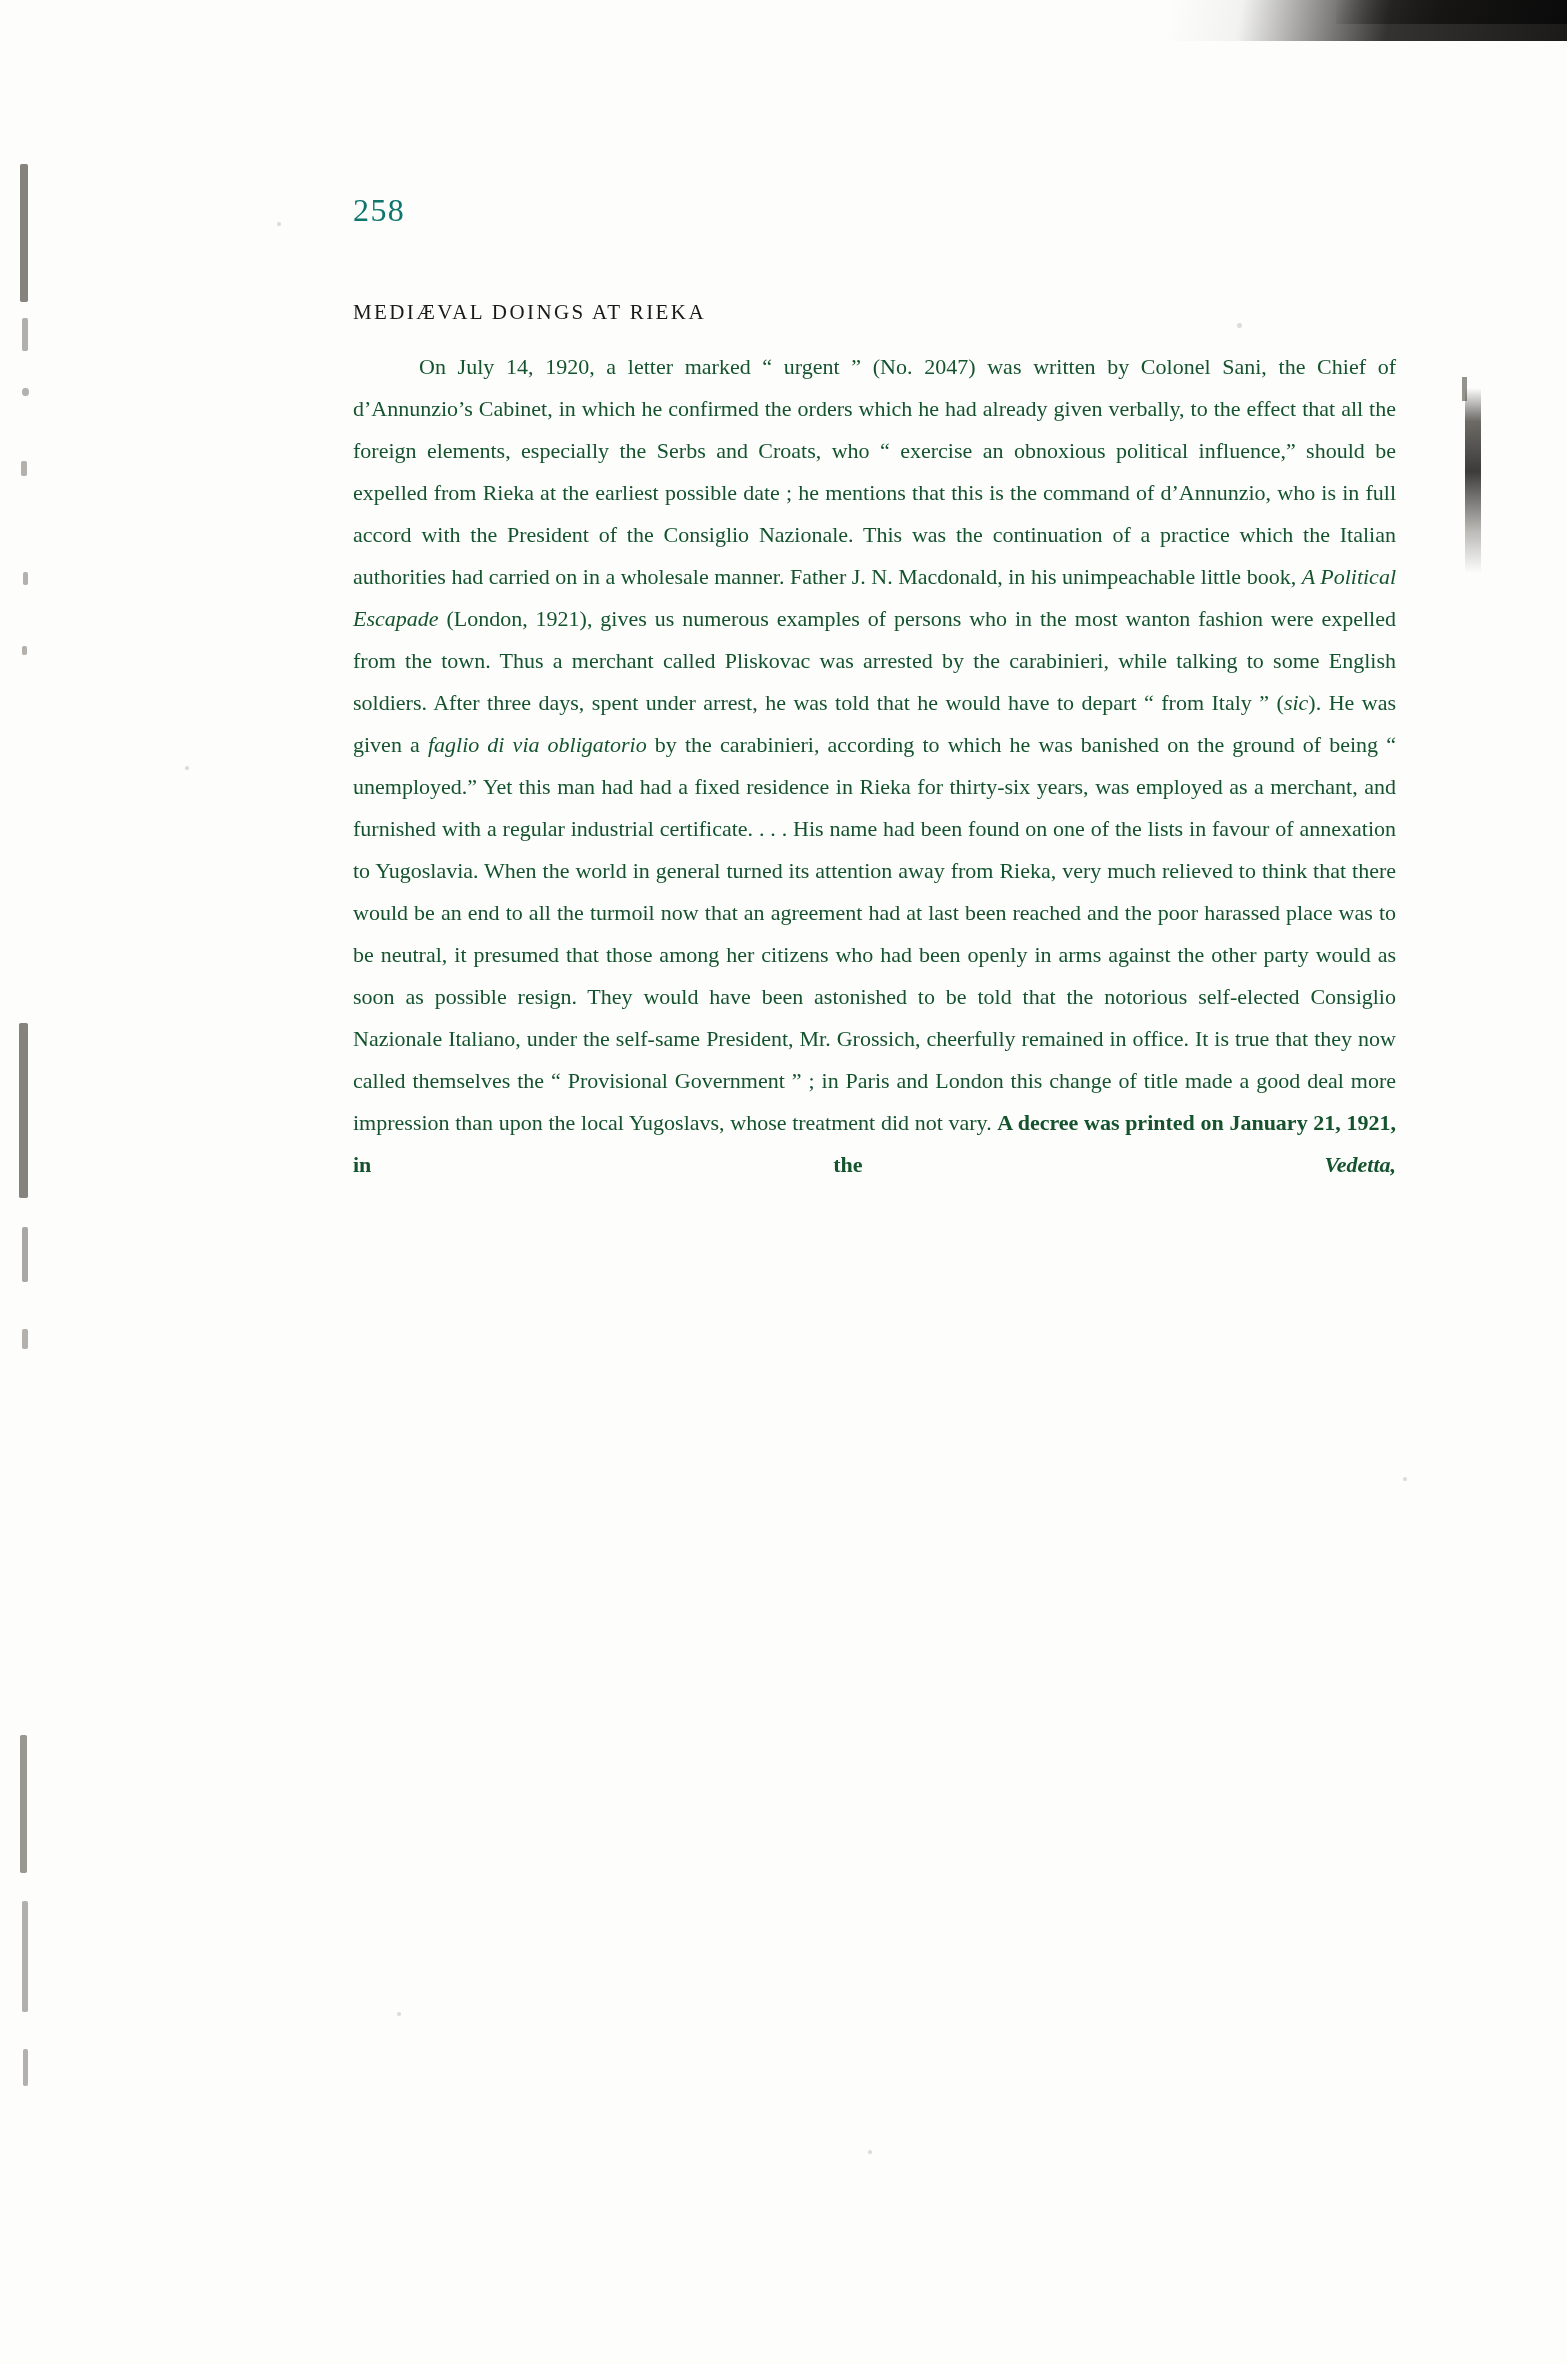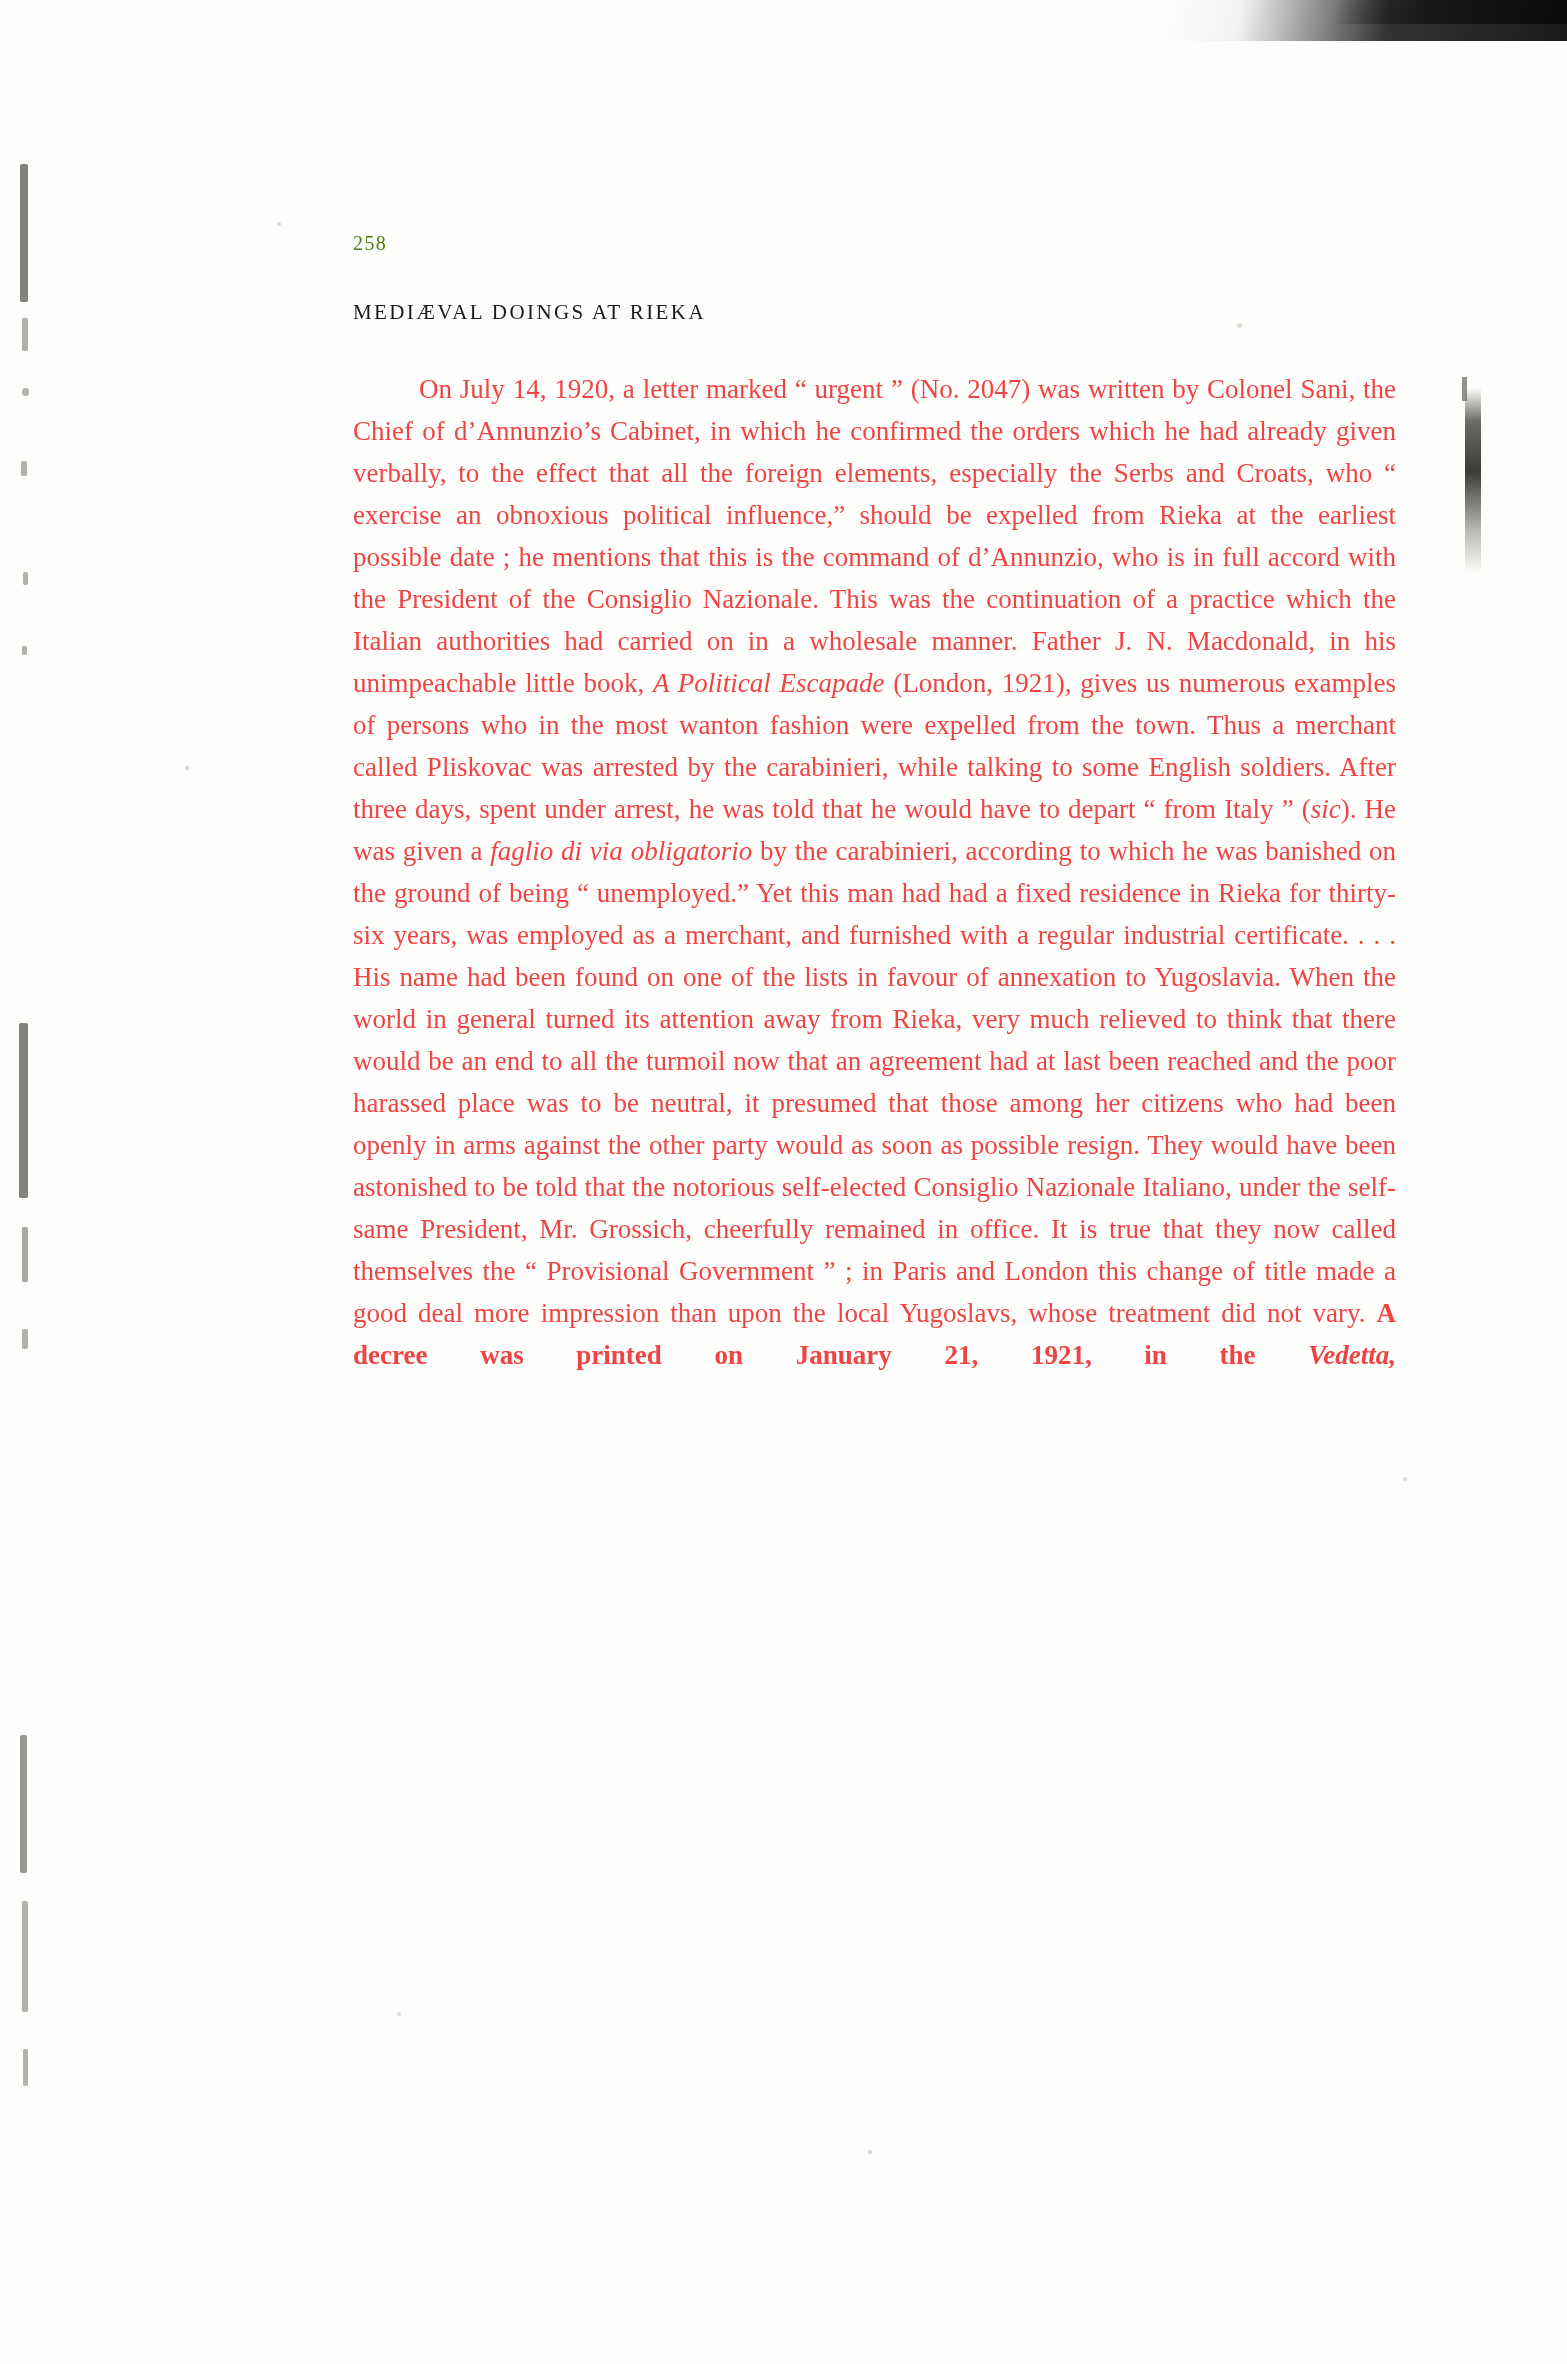--- a/index.html
+++ b/index.html
@@ -84,25 +84,24 @@
 
   .header-row {
     position: absolute;
     left: 353px;
     top: 192px;
     width: 923px;
     display: flex;
     align-items: baseline;
   }
   .folio {
-    font-size: 20px;
+    font-size: 32px;
     letter-spacing: 1.4px;
-    color: #4d7c0f;
+    color: #0f766e;
     width: 201px;
-    margin-top: 40px;
   }
   .running-head {
     font-size: 30px;
     letter-spacing: 2px;
     color: #141414;
     white-space: nowrap;
   }
 
   .subhead {
     position: absolute;
@@ -111,25 +110,25 @@
     width: 1043px;
     text-align: left;
     font-size: 21px;
     letter-spacing: 2.4px;
     color: #1a1a1a;
   }
 
   .body-text {
     position: absolute;
     left: 353px;
-    top: 368px;
+    top: 346px;
     width: 1043px;
-    font-size: 27px;
+    font-size: 22px;
     line-height: 42px;
-    color: #ef4444;
+    color: #14532d;
     text-align: justify;
     text-justify: inter-word;
   }
   .body-text p {
     margin: 0;
     text-indent: 66px;
     text-align: justify;
   }
   .body-text i {
     font-style: italic;

